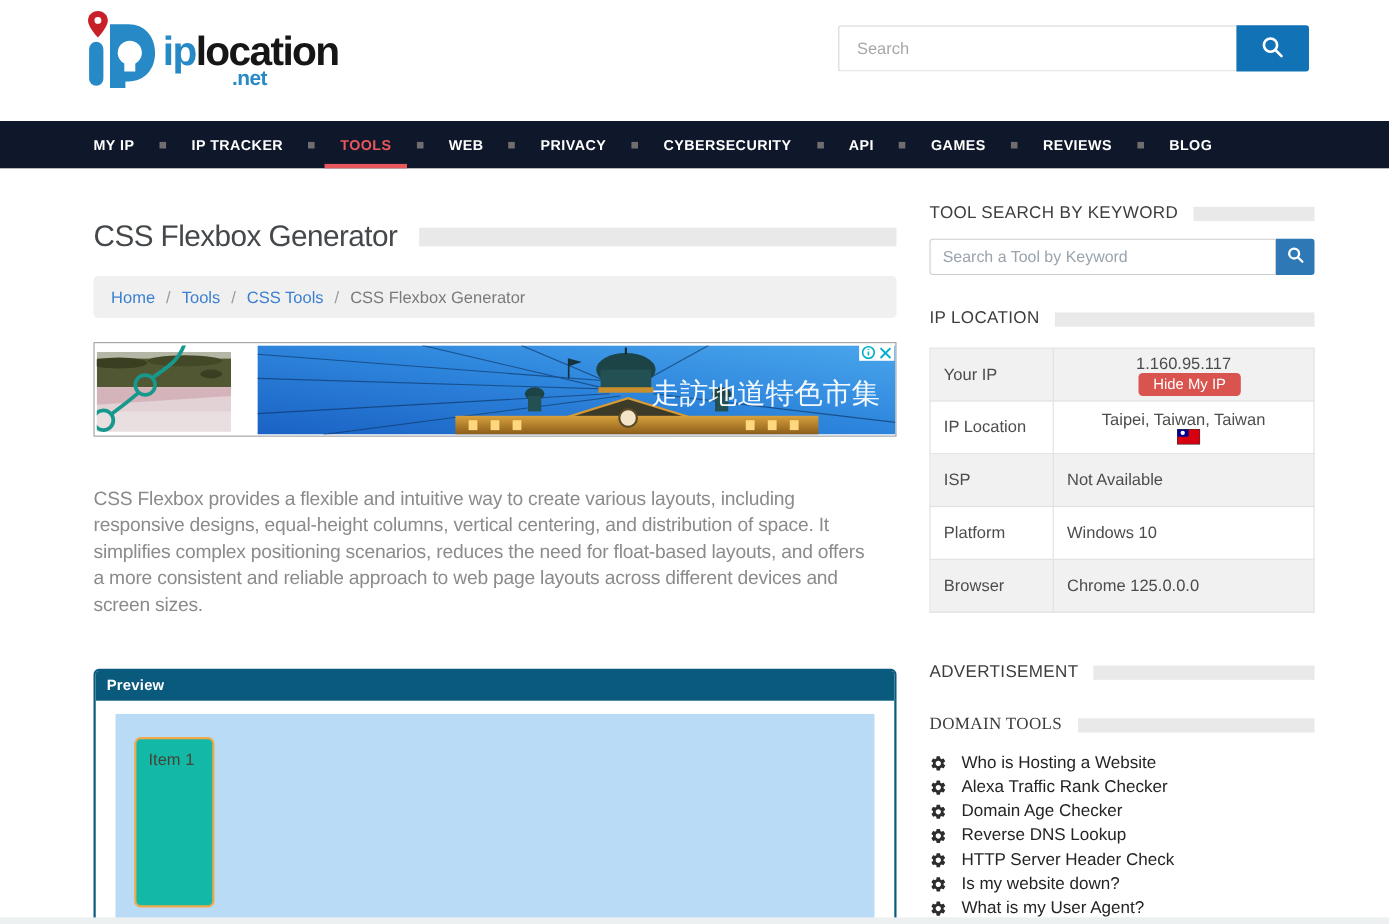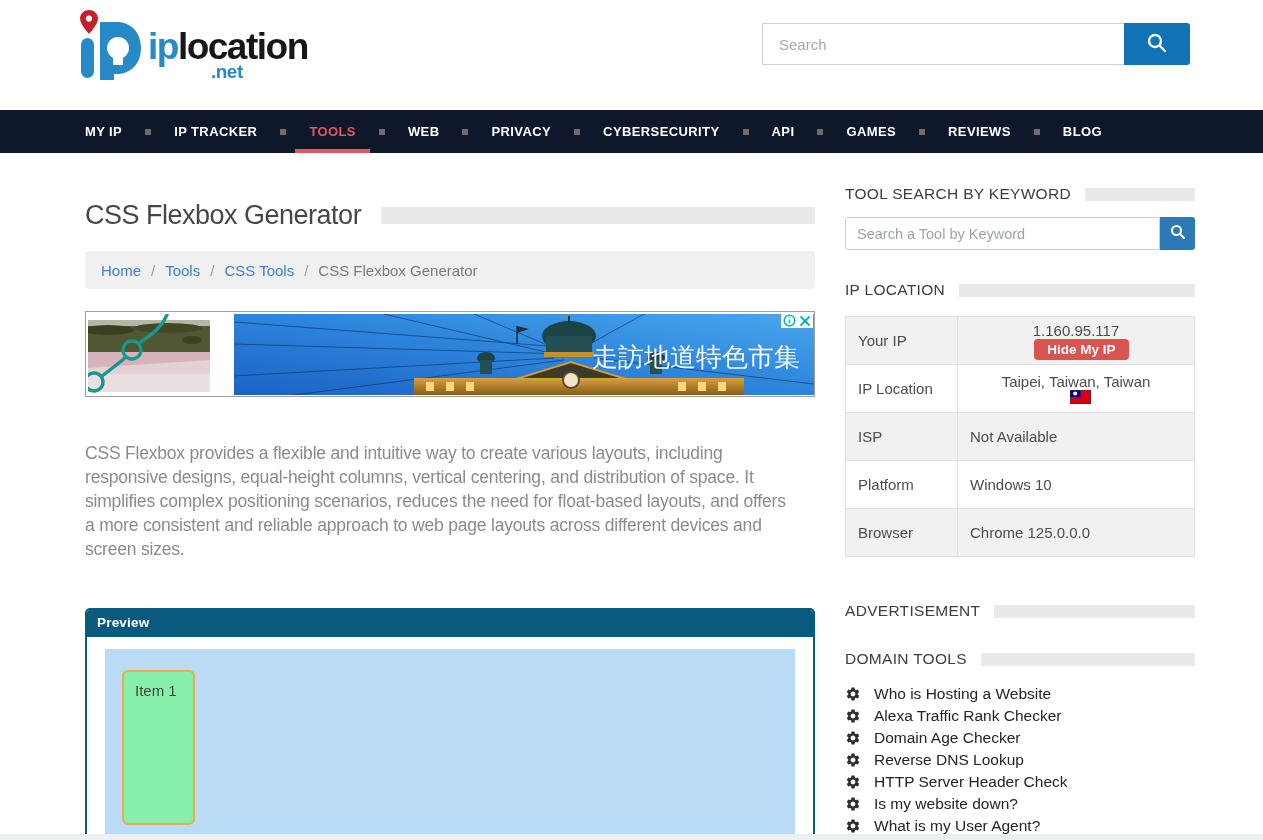--- a/index.html
+++ b/index.html
@@ -53,46 +53,46 @@
 
   .description { margin-top:44px; width:706px; font-size:17.5px; line-height:24px;
     color:#8b8b8b; letter-spacing:-0.2px; }
 
   .preview-card { margin-top:47px; height:249px; border:2px solid #0a5a7e; border-radius:5px;
     background:#fff; overflow:hidden; }
   .preview-header { height:27px; background:#0a5a7e; color:#fff; font-weight:bold;
     font-size:13.5px; line-height:26px; padding-left:10px; letter-spacing:0.2px; }
   .flex-container { margin:12px 18px 0 18px; height:194px; background:#badbf6;
     padding:21px 0 0 17px; display:flex; align-items:flex-start; }
-  .flex-item { width:73px; height:155px; background:#86efac; border:2px solid #efa94b;
+  .flex-item { width:73px; height:155px; background:#14b8a6; border:2px solid #efa94b;
     border-radius:6px; padding:10px 0 0 11px; font-size:15px; color:#454536; }
 
   
   .sidebar { position:absolute; left:845px; top:153px; width:350px; }
   .side-heading { display:flex; align-items:center; font-size:15.5px; color:#3d3d3d;
     letter-spacing:0.3px; white-space:nowrap; }
   .side-heading .hbar { flex:1; height:13px; background:#e9e9e9; margin-left:14px; }
   .h-toolsearch { margin-top:32px; }
   .tool-search { margin-top:14px; display:flex; height:33px; }
   .tool-search input { flex:1; border:1px solid #cfcfcf; border-radius:3px 0 0 3px;
     padding:0 11px; font-size:14.5px; color:#444; outline:none; font-family:inherit; }
   .tool-search input::placeholder { color:#9aa4ad; }
   .tool-search button { width:35px; background:#2e78b5; border:none; border-radius:0 3px 3px 0;
     display:flex; align-items:center; justify-content:center; cursor:pointer; }
   .h-iploc { margin-top:31px; }
   .ip-table { margin-top:17px; width:350px; border-collapse:collapse; font-size:15px; color:#4c4c4c; }
   .ip-table td { border:1px solid #e0e0e0; padding:0 12px; height:48px; }
   .ip-table tr:nth-child(odd) td { background:#f1f1f1; }
   .ip-table .label-cell { width:112px; }
   .val-wrap { display:flex; align-items:center;flex-direction:column; }
-  .hide-btn { background:#d9534f; color:#fff; font-weight:bold; font-size:13.5px; border:none;
+  .hide-btn { background:#d9534f; color:#fff; font-weight:normal; font-size:13.5px; border:none;
     border-radius:4px; padding:3px 13px; margin-left:11px; cursor:pointer; font-family:inherit; }
   .flag { margin-left:9px; display:inline-flex; }
   .h-adv { margin-top:45px; }
-  .h-domain { margin-top:30px; }
+  .h-domain { margin-top:30px;font-family:Liberation Serif, serif; }
   .domain-list { margin-top:15px; list-style:none; }
   .domain-item { display:flex; align-items:center; height:22px; font-size:15.5px;
     color:#242424; cursor:pointer; }
   .gear { margin-right:13px; flex:none; display:flex; }
 
   .footer-band { position:absolute; left:0; bottom:0; width:1263px; height:6px; background:#edf0f0; }
 </style>
 </head>
 <body>
 

